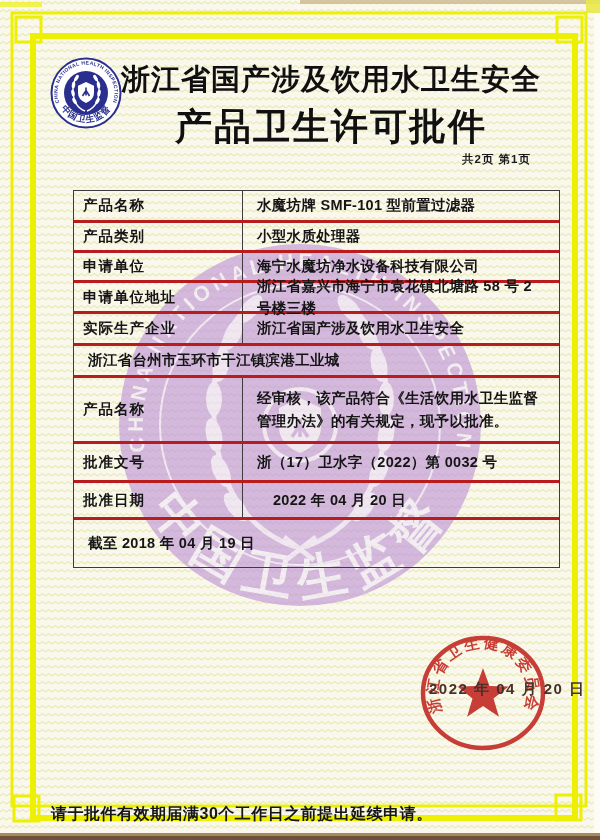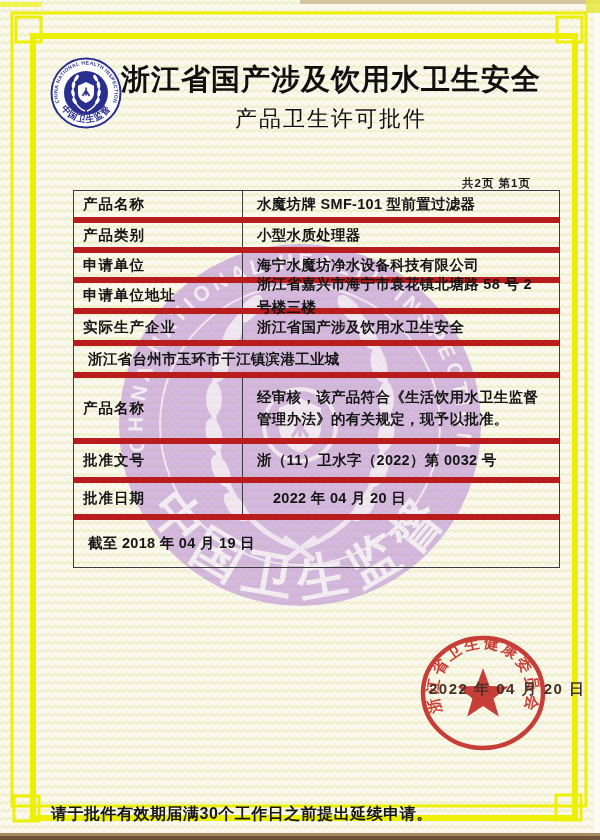--- a/index.html
+++ b/index.html
@@ -6,24 +6,24 @@
   body{font-family:"Liberation Sans","DejaVu Sans",sans-serif;}
   .page{position:relative;width:600px;height:840px;background:#faf8ec;overflow:hidden;}
   .layer{position:absolute;left:0;top:0;width:600px;height:840px;pointer-events:none;}
   .bg-svg{z-index:0;}
   .watermark-svg{z-index:1;}
   .frame-svg{z-index:2;}
   .content{position:absolute;left:0;top:0;width:600px;height:840px;z-index:3;}
   .emblem{position:absolute;left:44px;top:51px;width:84px;height:84px;}
   .title{position:absolute;left:100px;right:38px;top:60px;text-align:center;color:#101010;}
   .title-line1{font-size:29px;font-weight:bold;letter-spacing:1px;line-height:38px;}
-  .title-line2{font-size:22px;font-weight:normal;letter-spacing:2px;line-height:38px;margin-top:2px;}
-  .page-info{position:absolute;left:462px;top:176px;font-size:11.5px;font-weight:bold;color:#1a1a1a;letter-spacing:1px;}
+  .title-line2{font-size:37px;font-weight:bold;letter-spacing:2px;line-height:38px;margin-top:10px;}
+  .page-info{position:absolute;left:462px;top:152px;font-size:11.5px;font-weight:bold;color:#1a1a1a;letter-spacing:1px;}
   .doc-table{position:absolute;left:73px;top:190px;width:487px;border:1.5px solid #3c3c3c;box-sizing:border-box;background:transparent;}
-  .trow{display:flex;border-bottom:6px solid #b91c1c;box-sizing:border-box;}
+  .trow{display:flex;border-bottom:3px solid #b91c1c;box-sizing:border-box;}
   .trow:last-child{border-bottom:none;}
   .tlabel{width:169px;flex:0 0 169px;border-right:1px solid #3c3c3c;box-sizing:border-box;
           display:flex;align-items:center;padding-left:9px;font-size:14.5px;font-weight:bold;color:#151515;letter-spacing:1px;}
   .tvalue{flex:1;display:flex;align-items:center;padding:3px 10px 3px 14px;font-size:14.5px;font-weight:bold;color:#151515;line-height:1.55;letter-spacing:0.3px;}
   .indent-label{padding-left:30px;}
   .indent-value{padding-left:30px;}
   .stamp{position:absolute;left:415px;top:629px;width:136px;height:132px;opacity:0.93;}
   .stamp-date{position:absolute;left:429px;top:680px;font-size:15px;font-weight:bold;color:#46302a;letter-spacing:1.5px;white-space:nowrap;}
   .footer-note{position:absolute;left:51px;top:804px;font-size:16px;font-weight:bold;color:#161616;letter-spacing:0.5px;}
   .artifacts{z-index:5;}
@@ -164,21 +164,21 @@
       </div>
       <div class="trow" style="height:32px">
         <div class="tvalue">浙江省台州市玉环市干江镇滨港工业城</div>
       </div>
       <div class="trow" style="height:66px">
         <div class="tlabel">产品名称</div>
         <div class="tvalue">经审核，该产品符合《生活饮用水卫生监督管理办法》的有关规定，现予以批准。</div>
       </div>
       <div class="trow" style="height:39px">
         <div class="tlabel">批准文号</div>
-        <div class="tvalue">浙（11）卫水字（2022）第 0032 号</div>
+        <div class="tvalue">浙（17）卫水字（2022）第 0032 号</div>
       </div>
       <div class="trow" style="height:37px">
         <div class="tlabel">批准日期</div>
         <div class="tvalue indent-value">2022 年 04 月 20 日</div>
       </div>
       <div class="trow" style="height:47px">
         <div class="tvalue">截至 2018 年 04 月 19 日</div>
       </div>
     </div>
 

